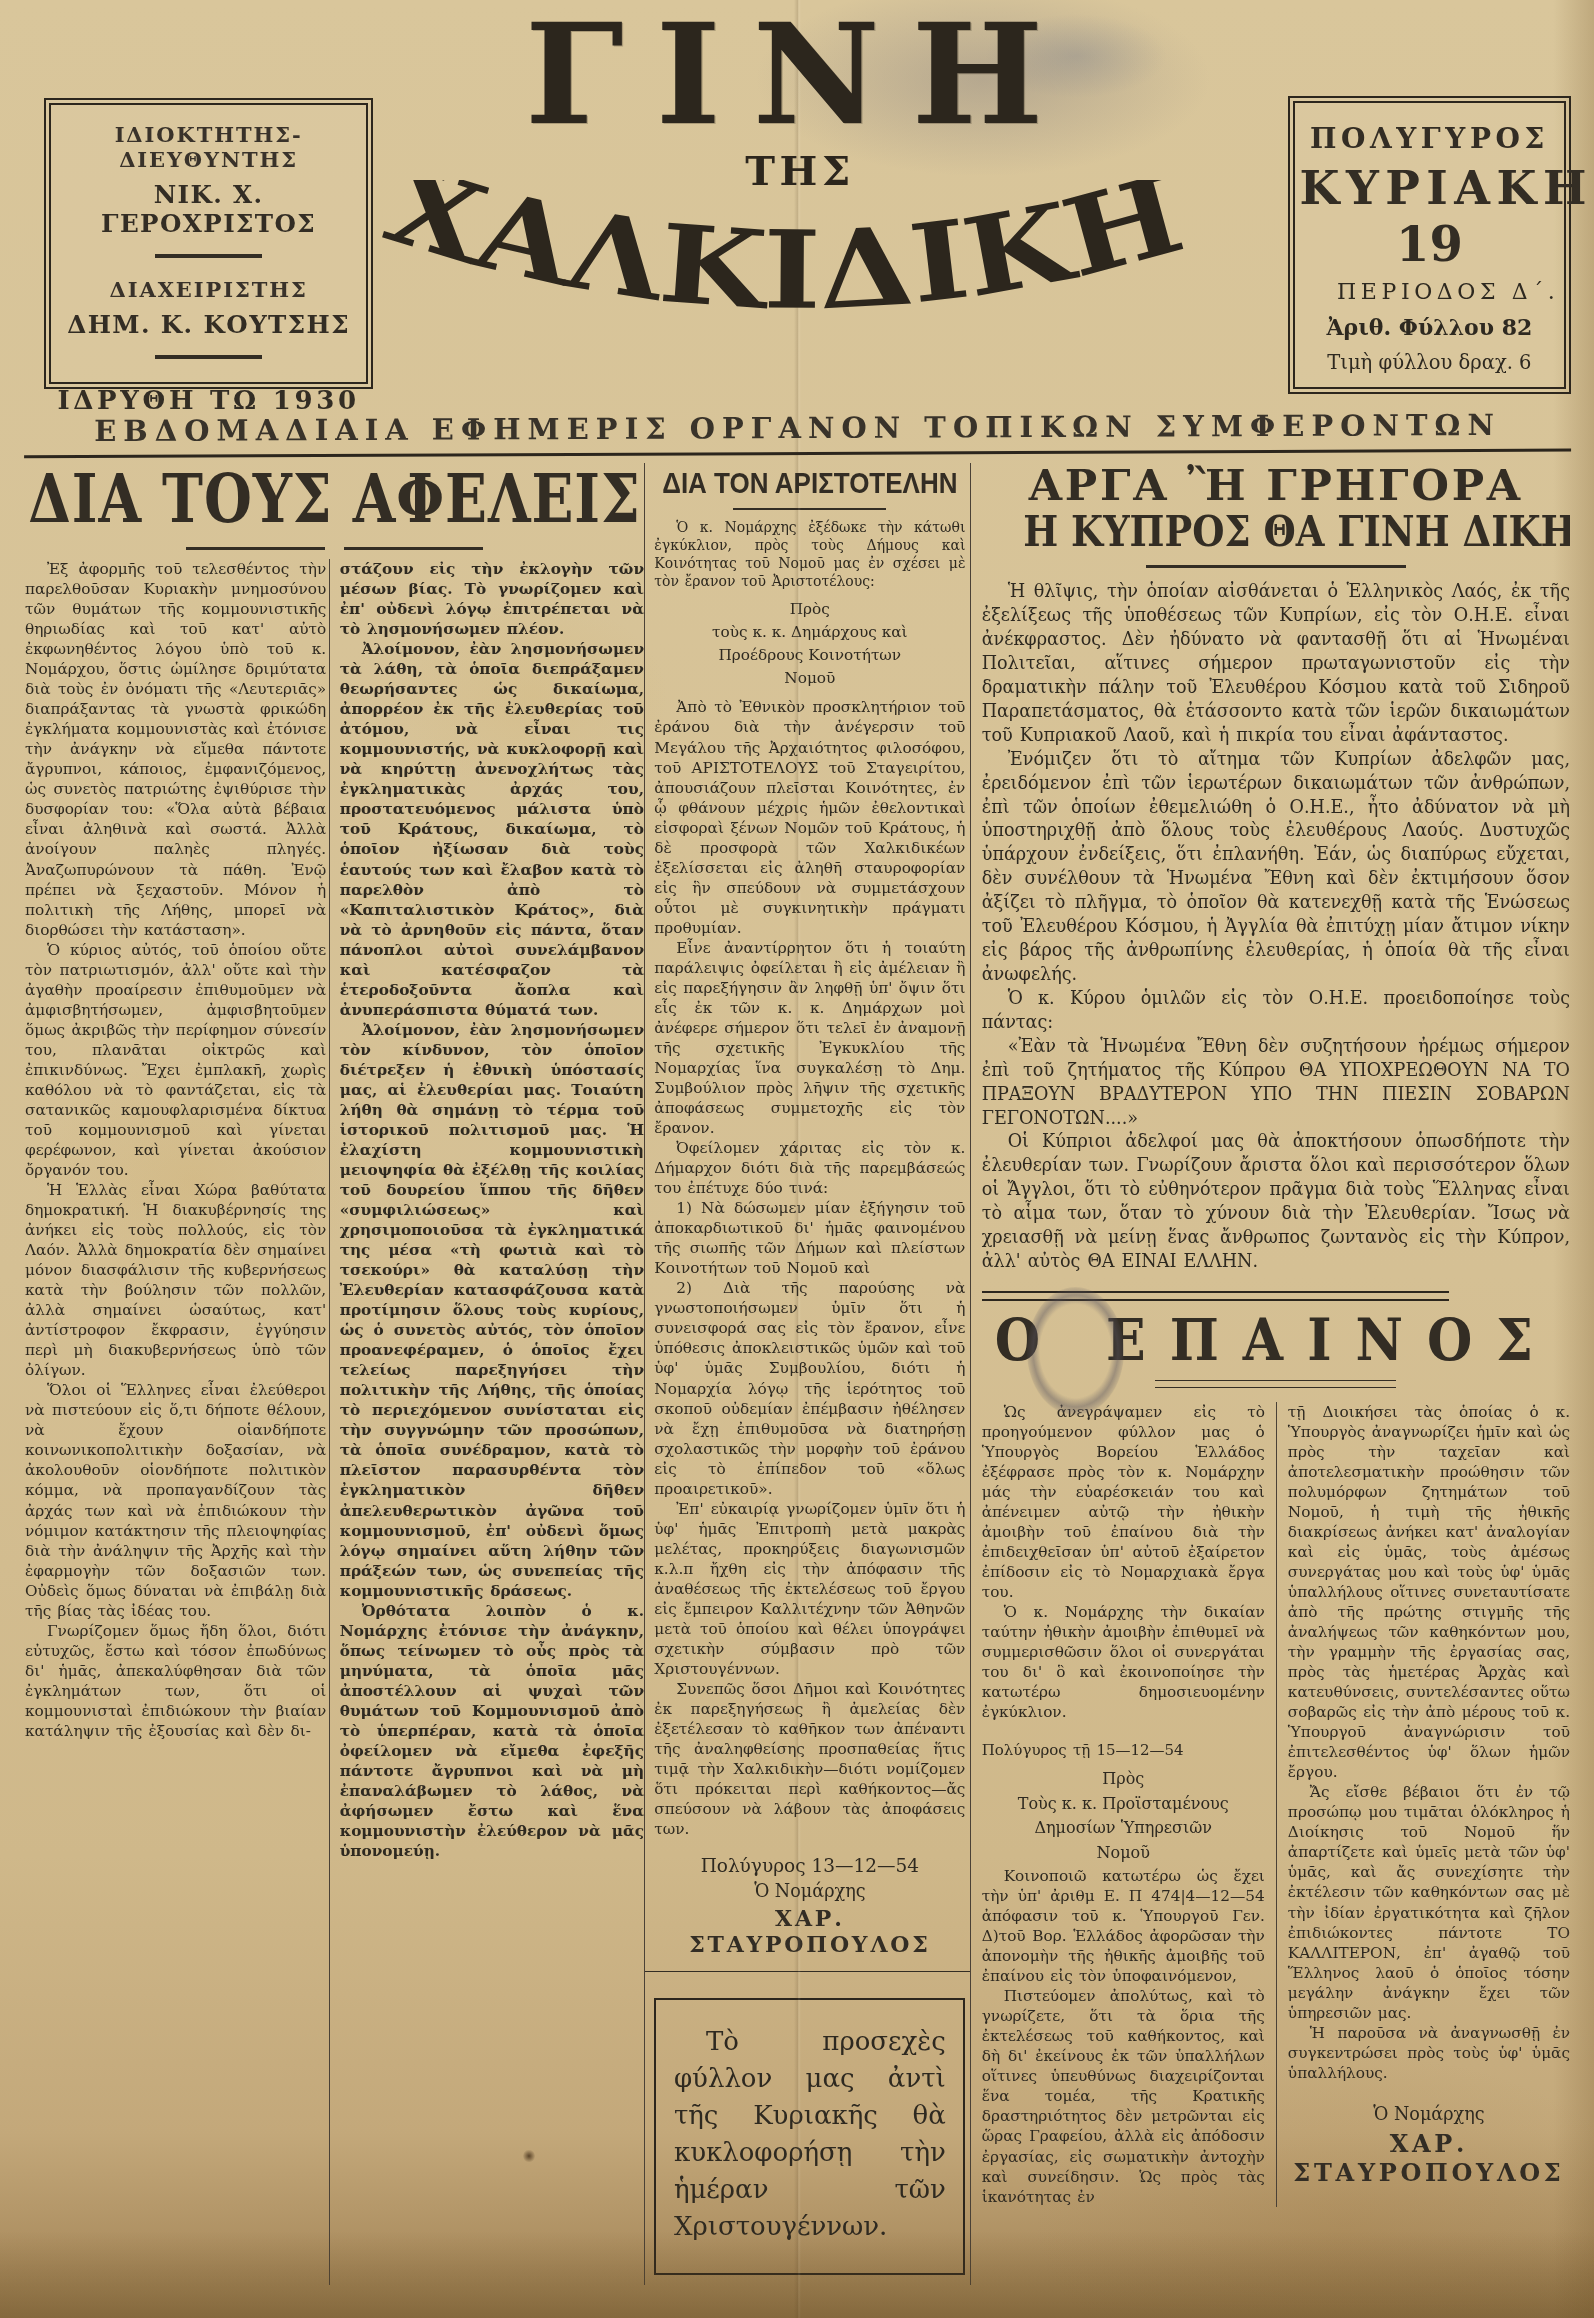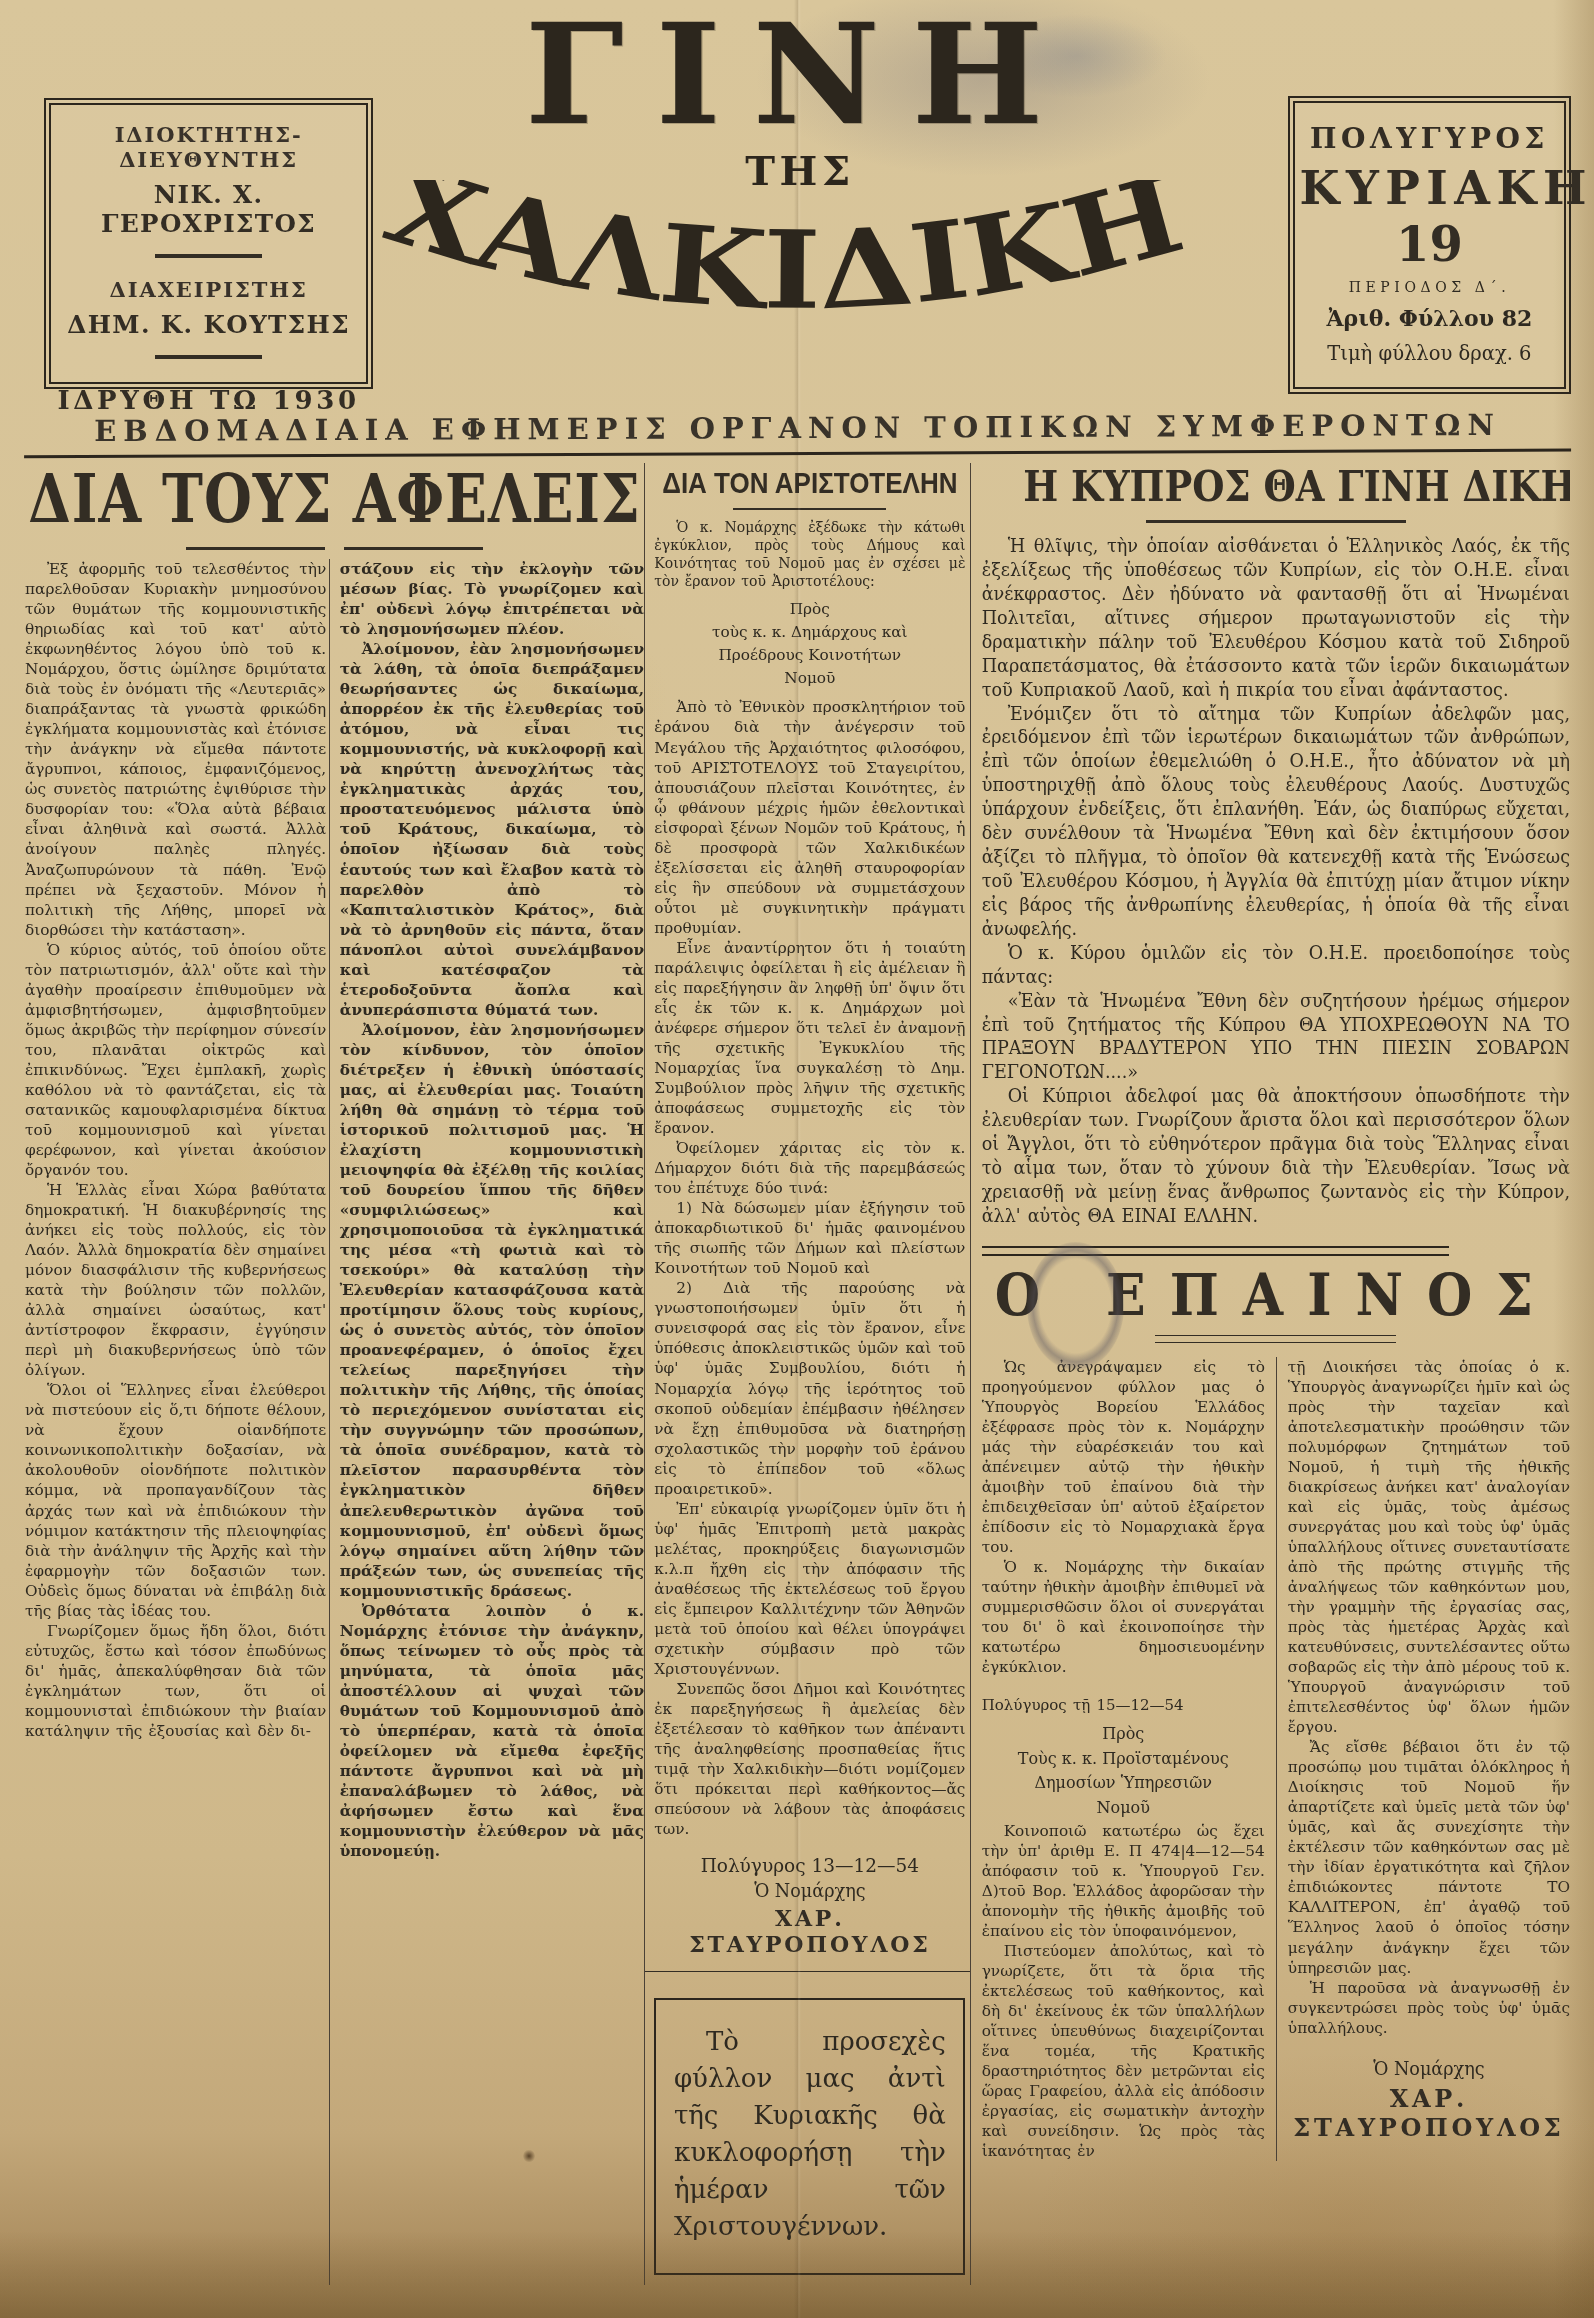--- a/index.html
+++ b/index.html
@@ -37,21 +37,21 @@
   .infobox.left{left:44px;top:98px;width:306px;height:260px;padding:16.7px 4.6px 0;}
   .infobox.right{right:24px;top:96px;width:260px;height:265px;padding:18.5px 4.6px 0;}
   .ib-label{font-size:21px;letter-spacing:1.9px;font-weight:bold;color:#39322a;}
   .ib-name{font-size:24.6px;font-weight:bold;letter-spacing:1.4px;margin-top:8.3px;color:#332d24;}
   .ib-rule{width:107px;height:4.2px;background:#332d24;margin:16px auto 18.5px;}
   .ib-founded{font-size:26px;font-weight:bold;letter-spacing:3.7px;margin-top:26px;color:#332d24;}
   .rb-place{font-size:28px;font-weight:bold;letter-spacing:4.6px;color:#332d24;}
   .rb-day{font-size:46px;font-weight:bold;letter-spacing:6.5px;margin-top:6.5px;color:#332d24;}
   .rb-num{font-size:48px;font-weight:bold;margin-top:0.9px;color:#332d24;}
   .rb-monthyear{font-size:29px;font-weight:bold;letter-spacing:0.9px;margin-top:2.8px;color:#332d24;}
-  .rb-period{font-size:14px;letter-spacing:4.6px;margin-top:7.4px;}
+  .rb-period{font-size:22px;letter-spacing:4.6px;margin-top:7.4px;text-align:right;}
   .rb-issue{font-size:22px;font-weight:bold;margin-top:10.2px;}
   .rb-price{font-size:19.5px;margin-top:11px;}
 
   .mast-center{position:absolute;left:371px;width:858px;top:4.6px;text-align:center;}
   .mast-title1{font-size:139px;line-height:139px;font-weight:bold;letter-spacing:32px;color:#2c261d;
     text-shadow:1.4px 1.4px 0 rgba(40,30,20,.25);}
   .mast-title2{font-size:40px;font-weight:bold;letter-spacing:4.6px;margin-top:3.7px;color:#2c261d;}
   .mast-arc{display:block;margin:-14px auto 0;}
   .mast-arc text{font-family:"DejaVu Serif",serif;font-weight:bold;fill:#2c261d;}
 
@@ -212,20 +212,21 @@
       <div class="sig-name">ΧΑΡ. ΣΤΑΥΡΟΠΟΥΛΟΣ</div>
       <div class="arist-end-rule"></div>
       <div class="notice-box">
         <p class="para">Τὸ προσεχὲς φύλλον μας ἀντὶ τῆς Κυριακῆς θὰ κυκλοφορήσῃ τὴν ἡμέραν τῶν Χριστουγέννων.</p>
       </div>
     </div>
 
     <div class="right-region">
       <div class="cyprus">
         <h2 class="hl-cyprus">
+          <div class="l1">ΑΡΓΑ Ἢ ΓΡΗΓΟΡΑ</div>
           <div class="l2">Η ΚΥΠΡΟΣ ΘΑ ΓΙΝΗ ΔΙΚΗ ΜΑΣ</div>
         </h2>
         <div class="hl-cyprus-rule"></div>
         <div>
             <p class="para">Ἡ θλῖψις, τὴν ὁποίαν αἰσθάνεται ὁ Ἑλληνικὸς Λαός, ἐκ τῆς ἐξελίξεως τῆς ὑποθέσεως τῶν Κυπρίων, εἰς τὸν Ο.Η.Ε. εἶναι ἀνέκφραστος. Δὲν ἠδύνατο νὰ φαντασθῇ ὅτι αἱ Ἡνωμέναι Πολιτεῖαι, αἵτινες σήμερον πρωταγωνιστοῦν εἰς τὴν δραματικὴν πάλην τοῦ Ἐλευθέρου Κόσμου κατὰ τοῦ Σιδηροῦ Παραπετάσματος, θὰ ἐτάσσοντο κατὰ τῶν ἱερῶν δικαιωμάτων τοῦ Κυπριακοῦ Λαοῦ, καὶ ἡ πικρία του εἶναι ἀφάνταστος.</p>
             <p class="para">Ἐνόμιζεν ὅτι τὸ αἴτημα τῶν Κυπρίων ἀδελφῶν μας, ἐρειδόμενον ἐπὶ τῶν ἱερωτέρων δικαιωμάτων τῶν ἀνθρώπων, ἐπὶ τῶν ὁποίων ἐθεμελιώθη ὁ Ο.Η.Ε., ἦτο ἀδύνατον νὰ μὴ ὑποστηριχθῇ ἀπὸ ὅλους τοὺς ἐλευθέρους Λαούς. Δυστυχῶς ὑπάρχουν ἐνδείξεις, ὅτι ἐπλανήθη. Ἐάν, ὡς διαπύρως εὔχεται, δὲν συνέλθουν τὰ Ἡνωμένα Ἔθνη καὶ δὲν ἐκτιμήσουν ὅσον ἀξίζει τὸ πλῆγμα, τὸ ὁποῖον θὰ κατενεχθῇ κατὰ τῆς Ἑνώσεως τοῦ Ἐλευθέρου Κόσμου, ἡ Ἀγγλία θὰ ἐπιτύχῃ μίαν ἄτιμον νίκην εἰς βάρος τῆς ἀνθρωπίνης ἐλευθερίας, ἡ ὁποία θὰ τῆς εἶναι ἀνωφελής.</p>
             <p class="para">Ὁ κ. Κύρου ὁμιλῶν εἰς τὸν Ο.Η.Ε. προειδοποίησε τοὺς πάντας:</p>
             <p class="para">«Ἐὰν τὰ Ἡνωμένα Ἔθνη δὲν συζητήσουν ἠρέμως σήμερον ἐπὶ τοῦ ζητήματος τῆς Κύπρου ΘΑ ΥΠΟΧΡΕΩΘΟΥΝ ΝΑ ΤΟ ΠΡΑΞΟΥΝ ΒΡΑΔΥΤΕΡΟΝ ΥΠΟ ΤΗΝ ΠΙΕΣΙΝ ΣΟΒΑΡΩΝ ΓΕΓΟΝΟΤΩΝ....»</p>
             <p class="para">Οἱ Κύπριοι ἀδελφοί μας θὰ ἀποκτήσουν ὁπωσδήποτε τὴν ἐλευθερίαν των. Γνωρίζουν ἄριστα ὅλοι καὶ περισσότερον ὅλων οἱ Ἄγγλοι, ὅτι τὸ εὐθηνότερον πρᾶγμα διὰ τοὺς Ἕλληνας εἶναι τὸ αἷμα των, ὅταν τὸ χύνουν διὰ τὴν Ἐλευθερίαν. Ἴσως νὰ χρειασθῇ νὰ μείνῃ ἕνας ἄνθρωπος ζωντανὸς εἰς τὴν Κύπρον, ἀλλ' αὐτὸς ΘΑ ΕΙΝΑΙ ΕΛΛΗΝ.</p>
           </div>

